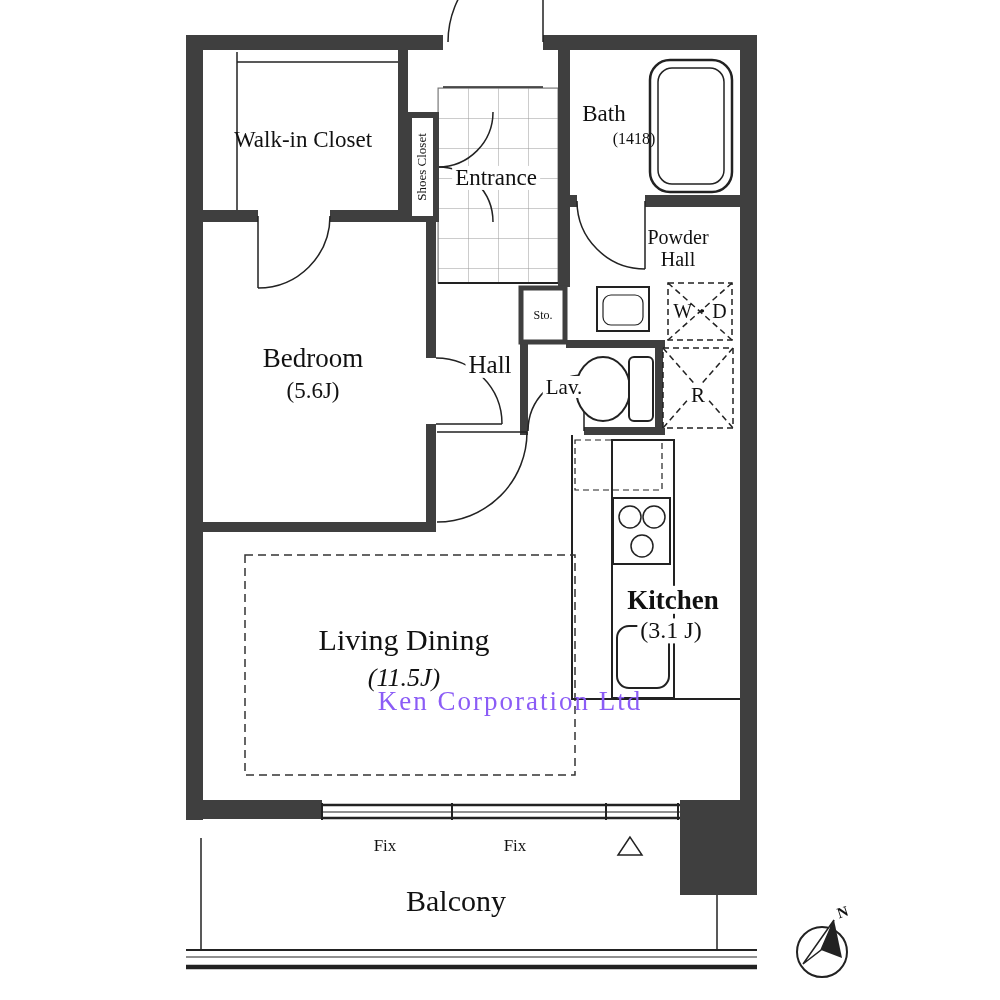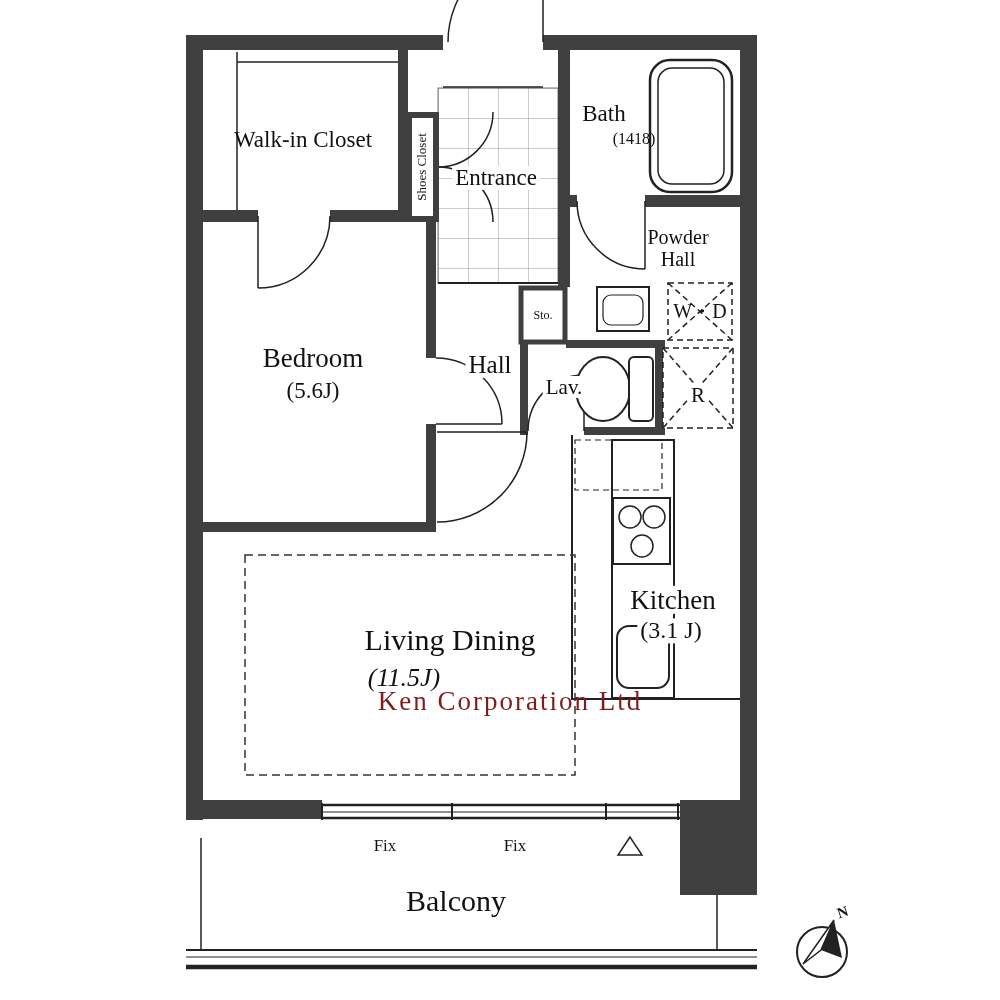--- a/index.html
+++ b/index.html
@@ -6,21 +6,21 @@
   html,body { width:1000px; height:1000px; background:#ffffff; }
   body { font-family:"Liberation Serif", serif; color:#111; }
   .plan { position:relative; width:1000px; height:1000px; background:#fff; overflow:hidden; }
   .plan svg { position:absolute; left:0; top:0; }
   .label {
     position:absolute; transform:translate(-50%,-50%);
     white-space:nowrap; text-align:center; line-height:1.05; color:#111;
   }
   .label.bg { background:#fff; padding:0 3px;margin-top:8px; }
   .label.vertical { transform:translate(-50%,-50%) rotate(-90deg); }
-  .label.watermark { color:#7f1d1d; letter-spacing:2px; }
+  .label.watermark { color:#8b5cf6; letter-spacing:2px; }
   .label.north { transform:translate(-50%,-50%) rotate(-18deg); font-weight:bold; }
 </style>
 </head>
 <body>
 
 <div class="plan">
 
 <svg viewBox="0 0 1000 1000" width="1000" height="1000">
   <defs>
     <pattern id="tiles" x="438" y="88" width="30" height="30" patternUnits="userSpaceOnUse">
@@ -154,24 +154,24 @@
 <div class="label" style="left:700px; top:311px; font-size:20px;">W・D</div>
 <div class="label" style="left:543px; top:315px; font-size:12px;">Sto.</div>
 
 <div class="label bg" style="left:490px; top:357px; font-size:25px;text-align:right;">Hall</div>
 <div class="label bg" style="left:564px; top:379px; font-size:21px;">Lav.</div>
 <div class="label bg" style="left:698px; top:387px; font-size:21px;">R</div>
 
 <div class="label" style="left:313px; top:358px; font-size:27px;">Bedroom</div>
 <div class="label" style="left:313px; top:391px; font-size:23px;">(5.6J)</div>
 
-<div class="label bg" style="left:673px; top:592px; font-size:27px;">Kitchen</div>
+<div class="label bg" style="left:673px; top:592px; font-size:27px;font-weight:bold;">Kitchen</div>
 <div class="label bg" style="left:671px; top:623px; font-size:24px;">(3.1 J)</div>
 
-<div class="label" style="left:404px; top:640px; font-size:30px;margin-left:46px;">Living Dining</div>
+<div class="label" style="left:404px; top:640px; font-size:30px;">Living Dining</div>
 <div class="label" style="left:404px; top:678px; font-size:26px;font-style:italic;">(11.5J)</div>
 
 <div class="label" style="left:456px; top:901px; font-size:30px;">Balcony</div>
 <div class="label" style="left:385px; top:846px; font-size:17px;">Fix</div>
 <div class="label" style="left:515px; top:846px; font-size:17px;">Fix</div>
 
 <div class="label watermark" style="left:510px; top:701px; font-size:27px;">Ken Corporation Ltd</div>
 <div class="label north" style="left:843px; top:913px; font-size:15px;">N</div>
 
 </div>

